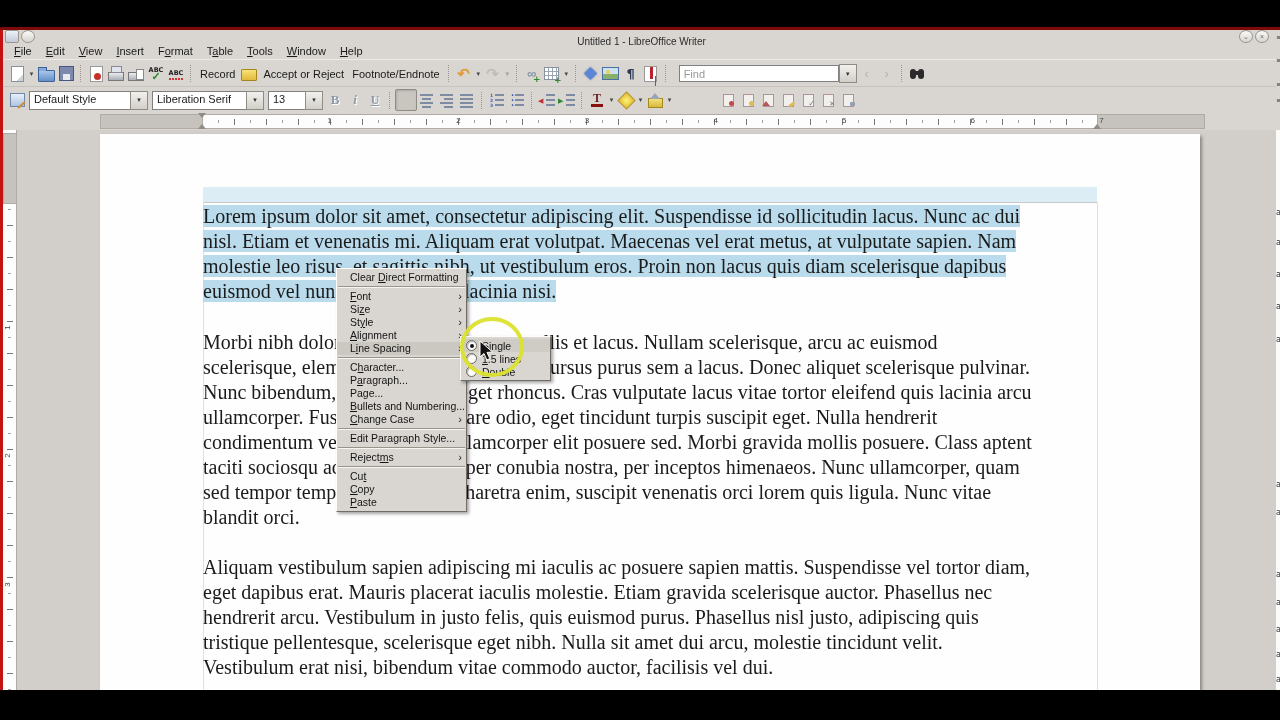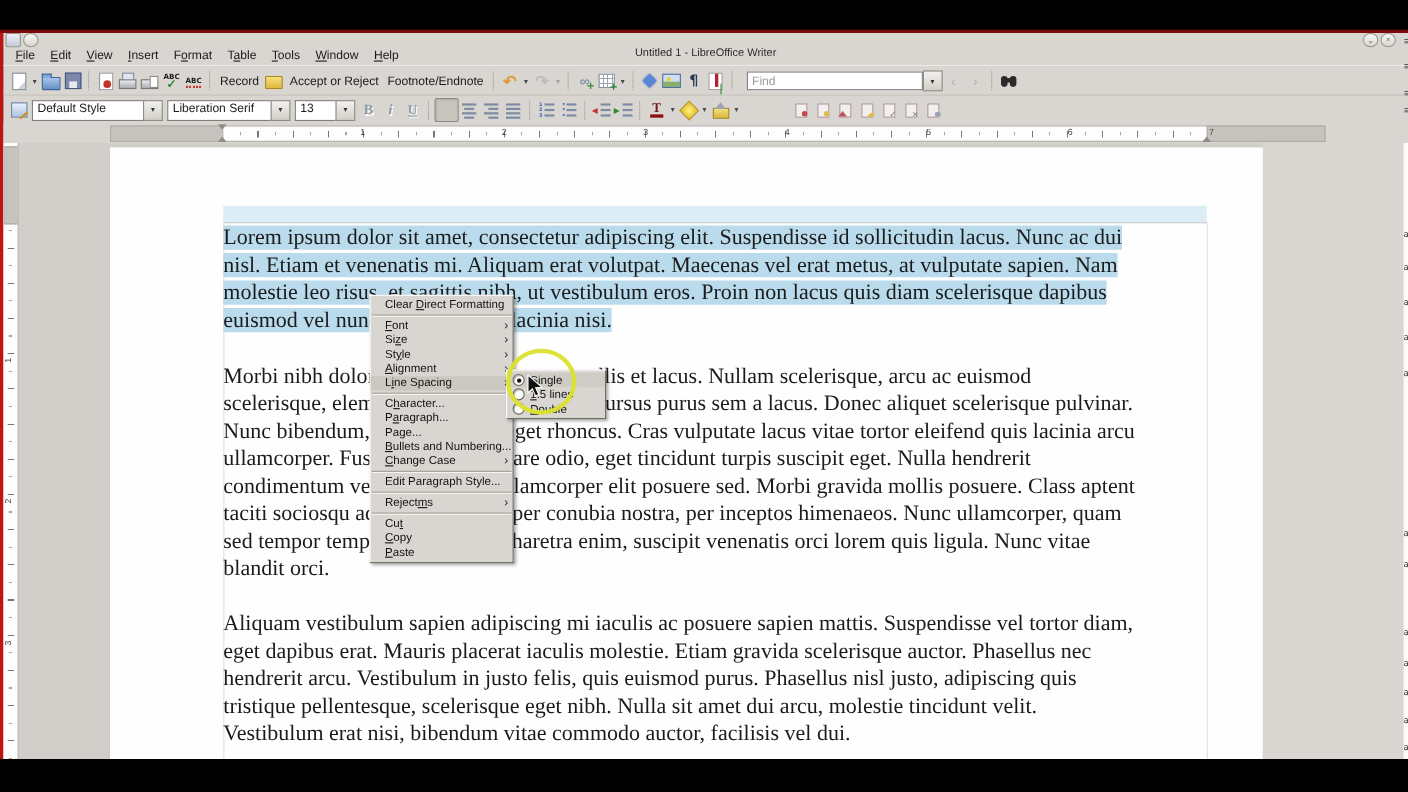--- a/index.html
+++ b/index.html
@@ -9,21 +9,21 @@
 
   
   #bar-top{left:0;top:0;width:1280px;height:27px;background:#000}
   #bar-bottom{left:0;top:690px;width:1280px;height:30px;background:#000}
   #red-top{left:0;top:27px;width:1280px;height:3px;background:#7c0a0a}
   #red-left{left:0;top:30px;width:3px;height:660px;background:#c41111}
 
   
   #win{left:3px;top:30px;width:1277px;height:660px;background:#d9d6d1;overflow:hidden}
   #titlebar{left:0;top:0;width:100%;height:13px}
-  #title{left:0;right:0;top:13px;text-align:center;font-size:10px;color:#2b2b2b}
+  #title{left:0;right:0;top:6px;text-align:center;font-size:10px;color:#2b2b2b}
   .winicon{top:0;width:12px;height:11px;border:1px solid #9a968e;background:linear-gradient(#fbfaf8,#d7d4cf);
            border-radius:3px;font-size:7px;color:#666;display:flex;align-items:center;justify-content:center}
   #wicon1{left:2px;border-radius:2px;background:linear-gradient(#eef2f8,#c2cbd8)}
   #wicon2{left:18px;border-radius:50%}
   #wbtn-shade{right:27px;border-radius:50%}
   #wbtn-close{right:11px;border-radius:50%}
 
   #menubar{left:0;top:13px;width:100%;height:16px;display:flex;align-items:center;padding-left:4px;font-size:11px;color:#1a1a1a}
   .mb-item{padding:1px 7px;white-space:pre;cursor:default}
   .ac{text-decoration:underline}
@@ -136,21 +136,21 @@
   #hmargin-right{left:997px;width:106px}
   #hwhite{left:102px;top:1px;width:895px;height:13px;background-color:#fdfdfd;border:1px solid #aeaba4;
     background-image:repeating-linear-gradient(90deg,transparent 0 31px,#777 31px 32px),repeating-linear-gradient(90deg,transparent 0 15px,#a6a6a6 15px 16px);
     background-size:100% 6px,100% 3px;background-position:left center,left center;background-repeat:no-repeat,no-repeat}
   .hnum{position:absolute;top:3px;font-size:8px;color:#444}
   .indent-marker{position:absolute;width:0;height:0;border-left:4px solid transparent;border-right:4px solid transparent}
   .im-top{top:0;border-top:5px solid #8f8c84}
   .im-bottom{top:11px;border-bottom:5px solid #8f8c84}
 
   
-  #docarea{left:0;top:100px;width:1145px;height:560px;background:#d2cfca;overflow:hidden}
+  #docarea{left:0;top:100px;width:1277px;height:560px;background:#d2cfca;overflow:hidden}
   #vruler{left:0;top:0;width:13px;height:560px;background:#fdfdfd;border-right:1px solid #aeaba4;overflow:hidden;
     background-image:repeating-linear-gradient(transparent 0 31px,#777 31px 32px),repeating-linear-gradient(transparent 0 15px,#a6a6a6 15px 16px);
     background-size:6px 100%,3px 100%;background-position:center top,center top;background-repeat:no-repeat,no-repeat}
   #vmargin{left:0;top:3px;width:12px;height:69px;background:#c6c3be;border:1px solid #aeaba4}
   .vnum{position:absolute;left:2px;font-size:8px;color:#444;transform:rotate(-90deg)}
   #page{left:97px;top:4px;width:1100px;height:556px;background:#fefefe;box-shadow:2px 2px 3px rgba(0,0,0,.35)}
   #boundary-top{left:200px;top:72px;width:894px;height:1px;background:#c9c9c9}
   #boundary-left{left:200px;top:72px;width:1px;height:488px;background:#e0e0e0}
   #boundary-right{left:1094px;top:72px;width:1px;height:488px;background:#e0e0e0}
   #empty-sel{left:200px;top:57px;width:894px;height:15px;background:rgba(186,219,236,.5)}

